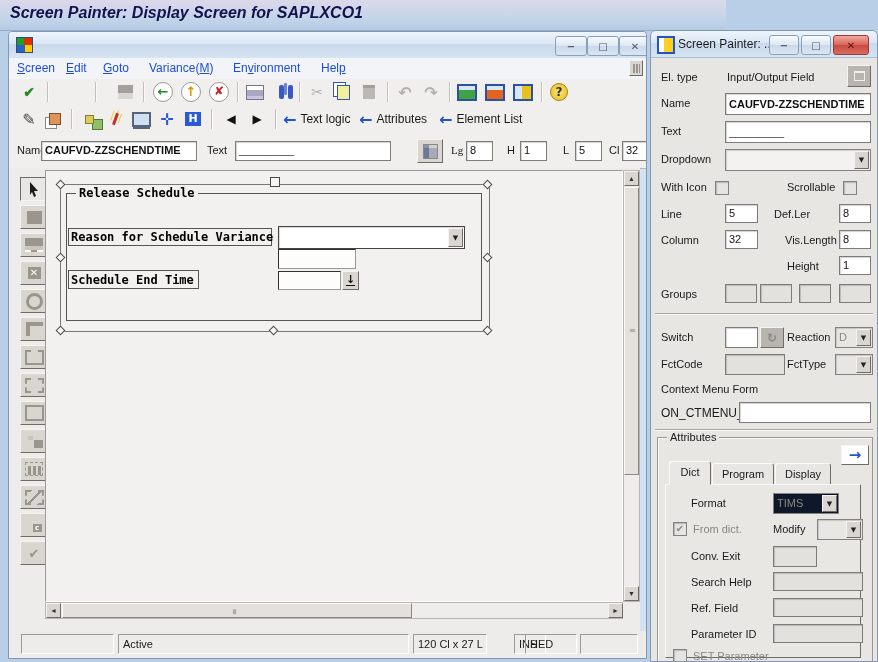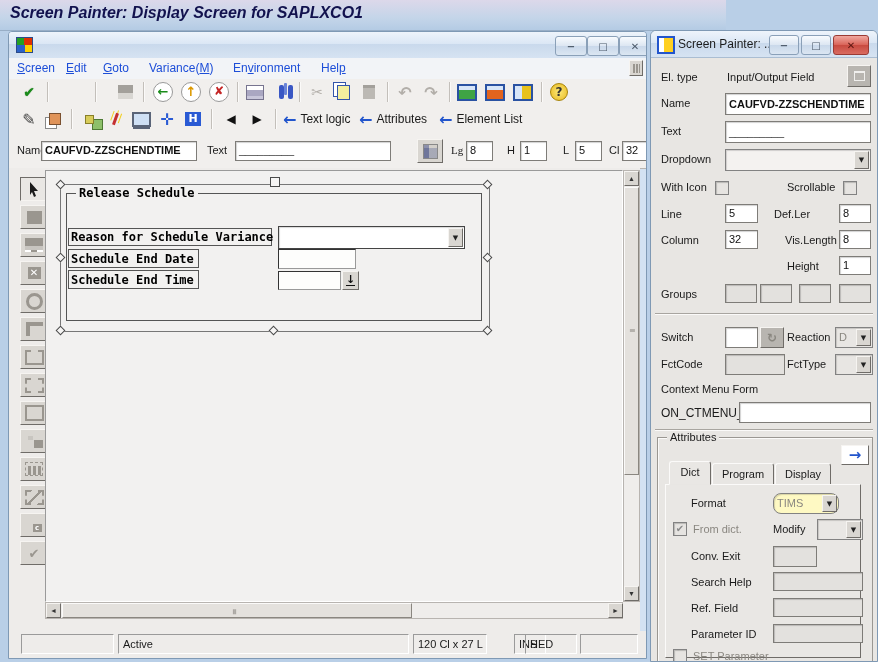--- a/index.html
+++ b/index.html
@@ -271,21 +271,20 @@
       <span class="abs" style="left:224px;top:6px;width:8px;height:8px;background:#f6f5f4;border:1px solid #4a4a4a;"></span>
 
       <div class="abs" style="left:20px;top:22px;width:414px;height:126px;border:1px solid #555;"></div>
       <span class="abs mono" style="left:30px;top:15px;background:#f2f1f0;padding:0 3px;">Release Schedule</span>
 
       <span class="abs mono" style="left:22px;top:57px;width:204px;height:18px;border:1px solid #555;padding:1px 2px;box-sizing:border-box;background:#f2f1f0;">Reason for Schedule Variance</span>
       <div class="combo" style="left:232px;top:55px;width:187px;height:23px;border-color:#444;">
         <span class="arrowbtn">▼</span>
       </div>
 
-      <span class="abs mono" style="left:22px;top:78px;width:131px;height:19px;border:1px solid #555;padding:2px 2px;box-sizing:border-box;background:#f2f1f0;">Schedule End Date</span>
       <span class="abs" style="left:232px;top:78px;width:78px;height:20px;background:#fdfdfc;border:1px solid;border-color:#333 #999 #999 #333;box-sizing:border-box;"></span>
 
       <span class="abs mono" style="left:22px;top:99px;width:131px;height:19px;border:1px solid #555;padding:2px 2px;box-sizing:border-box;background:#f2f1f0;">Schedule End Time</span>
       <span class="abs" style="left:232px;top:100px;width:63px;height:19px;background:#fdfdfc;border:1px solid;border-color:#333 #999 #999 #333;box-sizing:border-box;"></span>
       <span class="btn3" style="left:296px;top:100px;width:17px;height:19px;">
         <span style="font:bold 11px 'DejaVu Sans';color:#111;border-bottom:1px solid #111;line-height:10px;">↓</span>
       </span>
     </div>
 
     <div class="scrl" style="left:614px;top:138px;width:17px;height:432px;">
@@ -412,21 +411,21 @@
       <span style="font:bold 15px 'DejaVu Sans';color:#2255cc;">→</span>
       </span>
 
     <span class="tab" style="left:18px;top:430px;width:42px;height:24px;z-index:3;background:#e9e7e4;">Dict</span>
     <span class="tab" style="left:61px;top:432px;width:62px;">Program</span>
     <span class="tab" style="left:124px;top:432px;width:56px;">Display</span>
 
     <div class="abs" style="left:14px;top:453px;width:196px;height:174px;border:1px solid;border-color:#fbfaf9 #6f6c68 #6f6c68 #fbfaf9;background:#e9e7e4;box-sizing:border-box;"></div>
 
     <span class="lbl" style="left:40px;top:466px;">Format</span>
-    <div class="combo" style="left:122px;top:462px;width:66px;height:21px;background:#fef9c3;border-radius:8px;">
+    <div class="combo" style="left:122px;top:462px;width:66px;height:21px;background:#0f172a;">
       <span class="cmbtxt" style="color:#8a8780;">TIMS</span>
       <span class="arrowbtn">▼</span>
     </div>
 
     <span class="cb dis" style="left:22px;top:491px;"><span>✔</span></span>
     <span class="lbl" style="left:42px;top:492px;color:#8a8780;">From dict.</span>
     <span class="lbl" style="left:122px;top:492px;">Modify</span>
     <div class="combo" style="left:166px;top:488px;width:46px;height:21px;background:#e9e7e4;">
       <span class="arrowbtn">▼</span>
     </div>

